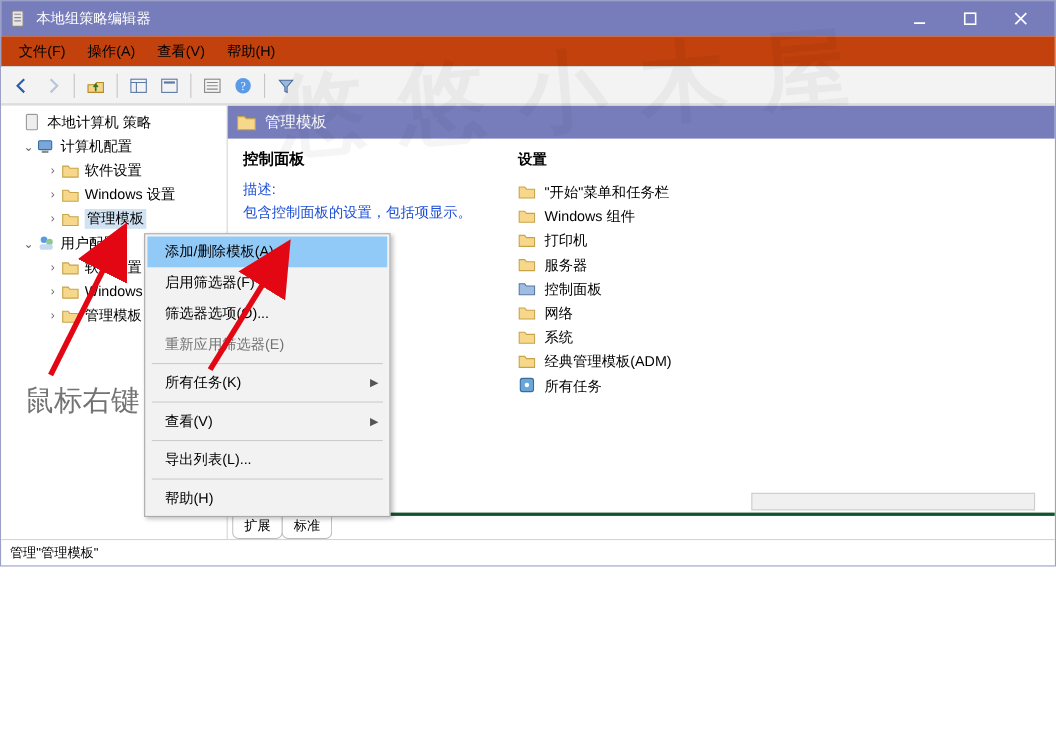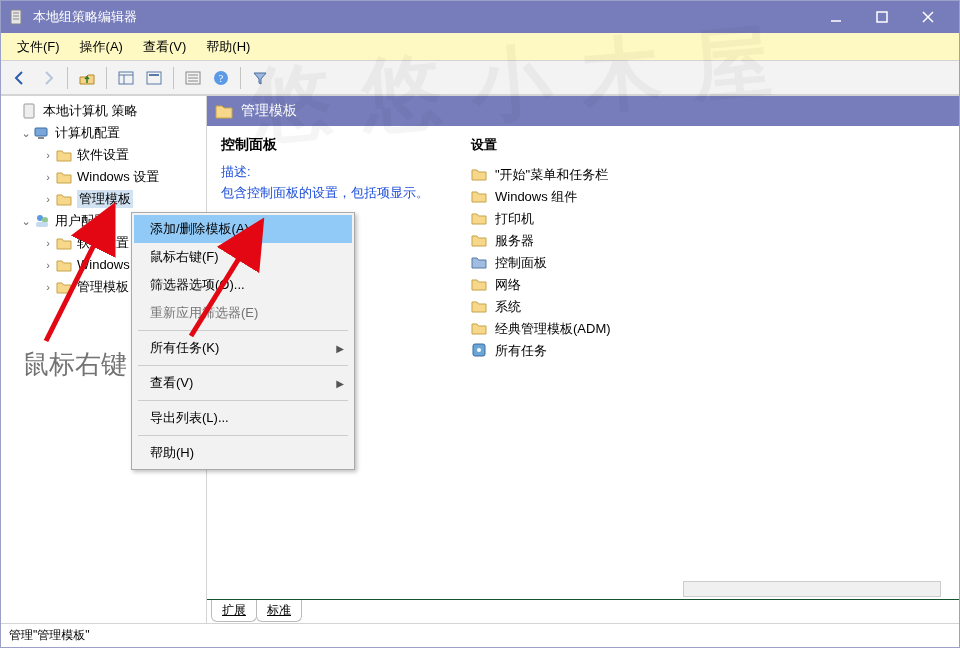--- a/index.html
+++ b/index.html
@@ -1,24 +1,24 @@
 <!DOCTYPE html>
 <html><head>
 <meta charset="utf-8">
 <style>
 html,body{margin:0;padding:0;height:100%;font-family:"Microsoft YaHei","微软雅黑",sans-serif;font-size:13px;color:#000;background:#fff;-webkit-font-smoothing:antialiased;}
 *{box-sizing:border-box;}
-.window{position:relative;width:960px;height:648px;border:1px solid #9aa0c7;display:flex;flex-direction:column;overflow:hidden;}
+.window{position:relative;width:960px;height:515px;border:1px solid #9aa0c7;display:flex;flex-direction:column;overflow:hidden;}
 .titlebar{height:32px;background:#777dbb;color:#fff;display:flex;align-items:center;padding:0 8px;font-size:13px;}
 .titlebar .ticon{width:16px;height:16px;margin-right:8px;flex-shrink:0;}
 .titlebar .title{flex:1;}
 .winbtns{display:flex;gap:0;}
 .winbtn{width:46px;height:32px;display:flex;align-items:center;justify-content:center;color:#fff;}
 .winbtn svg{stroke:#fff;}
-.menubar{height:28px;background:#fef9c3;border-bottom:1px solid #d4d4d4;display:flex;align-items:center;padding:0 6px;}
+.menubar{height:28px;background:#c2410c;border-bottom:1px solid #d4d4d4;display:flex;align-items:center;padding:0 6px;}
 .menuitem{padding:4px 10px;font-size:13px;}
 .toolbar{height:34px;background:#f3f3f3;border-bottom:1px solid #d4d4d4;display:flex;align-items:center;padding:0 6px;gap:2px;}
 .tbtn{width:26px;height:26px;display:flex;align-items:center;justify-content:center;border-radius:2px;}
 .tdivider{width:1px;height:22px;background:#c5c5c5;margin:0 4px;}
 .body{flex:1;display:flex;border-top:1px solid #d4d4d4;overflow:hidden;}
 .navpane{width:206px;border-right:1px solid #d4d4d4;padding:4px 0 4px 6px;background:#fff;}
 .tree{font-size:13px;}
 .trow{display:flex;align-items:center;height:22px;white-space:nowrap;}
 .twister{width:14px;display:inline-flex;justify-content:center;color:#6a6a6a;font-size:11px;}
 .trow .ic{width:18px;height:18px;margin-right:4px;display:inline-flex;align-items:center;justify-content:center;}
@@ -33,21 +33,21 @@
 .listpane{flex:1;padding:10px 14px;overflow-y:auto;overflow-x:auto;}
 .listpane h5{margin:0 0 10px 0;font-size:13px;font-weight:700;}
 .listitem{display:flex;align-items:center;height:22px;white-space:nowrap;font-size:13px;}
 .listitem .ic{width:18px;height:18px;margin-right:6px;}
 .contextmenu{position:absolute;background:#f2f2f2;border:1px solid #aaa;box-shadow:2px 2px 4px rgba(0,0,0,.25);padding:2px;z-index:50;width:224px;}
 .cm-item{height:28px;display:flex;align-items:center;padding:0 24px 0 16px;font-size:13px;position:relative;}
 .cm-item.hl{background:#91c9f7;}
 .cm-item.disabled{color:#737373;}
 .cm-sep{height:1px;background:#ccc;margin:3px 4px;}
 .cm-sub::after{content:"▶";position:absolute;right:8px;font-size:10px;color:#555;}
-.tabbar{height:24px;display:flex;align-items:flex-start;padding-left:4px;border-top:1px solid #14532d;text-decoration:underline;}
+.tabbar{height:24px;display:flex;align-items:flex-end;padding-left:4px;border-top:3px solid #14532d;}
 .tab{border:1px solid #bbb;border-top:none;padding:2px 10px;font-size:12px;background:#fff;margin-right:-1px;border-radius:0 0 6px 6px;}
 .statusbar{height:24px;border-top:1px solid #d4d4d4;padding:2px 8px;font-size:12px;display:flex;align-items:center;}
 .arrow-annot{position:absolute;z-index:60;pointer-events:none;}
 .annot-label{position:absolute;color:#737373;font-size:26px;font-weight:400;z-index:60;pointer-events:none;}
 
 .watermark{position:absolute;top:30px;left:250px;font-size:80px;color:rgba(0,0,0,.04);font-weight:700;transform:rotate(-5deg);white-space:nowrap;pointer-events:none;z-index:1;letter-spacing:4px;}
 
 .folder-icon svg,.doc-icon svg,.gear-icon svg,.comp-icon svg,.users-icon svg,.scroll-icon svg{display:block;}
 .scrollthumb{position:absolute;bottom:26px;left:476px;right:18px;height:16px;border:1px solid #ccc;background:#f0f0f0;}
 </style>
@@ -348,21 +348,21 @@
   </div>
 
   <div class="statusbar">
     <span>管理"管理模板"</span>
   </div>
 
   <div class="watermark">悠 悠 小 木 屋</div>
 
   <div class="contextmenu" style="left:130px;top:211px;">
     <div class="cm-item hl">添加/删除模板(A)...</div>
-    <div class="cm-item">鼠标右键(F)</div>
+    <div class="cm-item">启用筛选器(F)</div>
     <div class="cm-item">筛选器选项(O)...</div>
     <div class="cm-item disabled">重新应用筛选器(E)</div>
     <div class="cm-sep"></div>
     <div class="cm-item cm-sub">所有任务(K)</div>
     <div class="cm-sep"></div>
     <div class="cm-item cm-sub">查看(V)</div>
     <div class="cm-sep"></div>
     <div class="cm-item">导出列表(L)...</div>
     <div class="cm-sep"></div>
     <div class="cm-item">帮助(H)</div>

